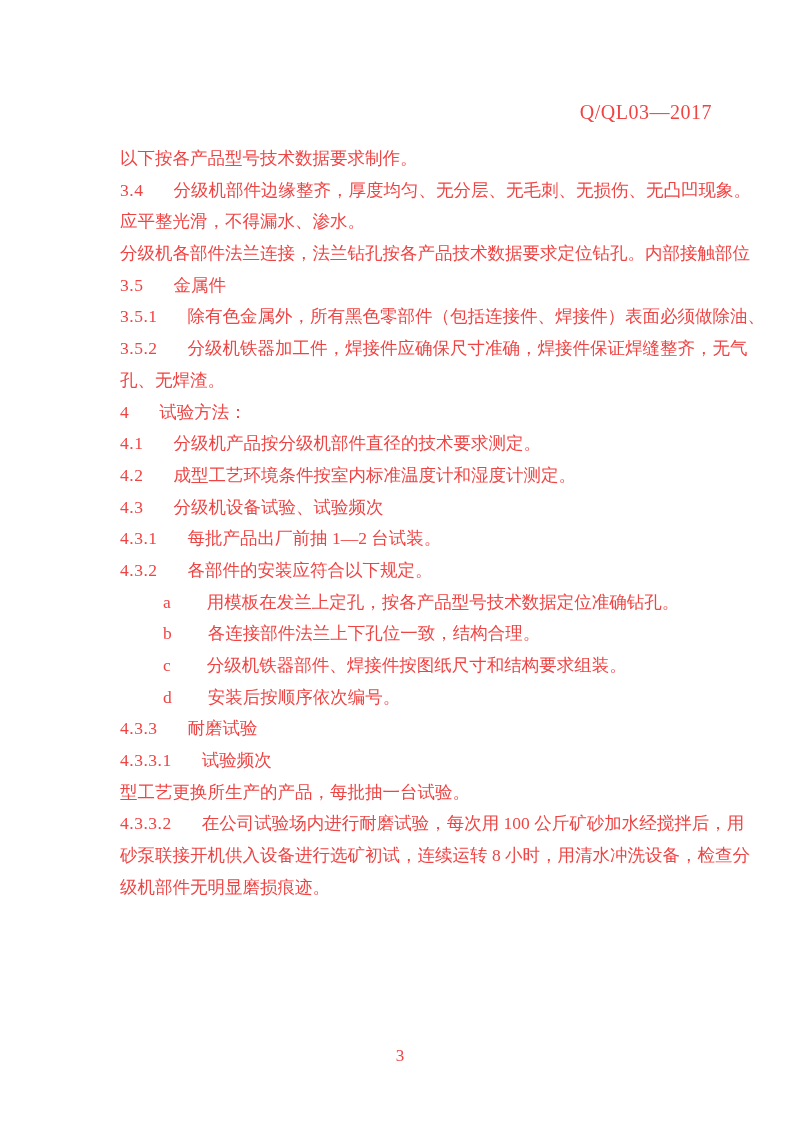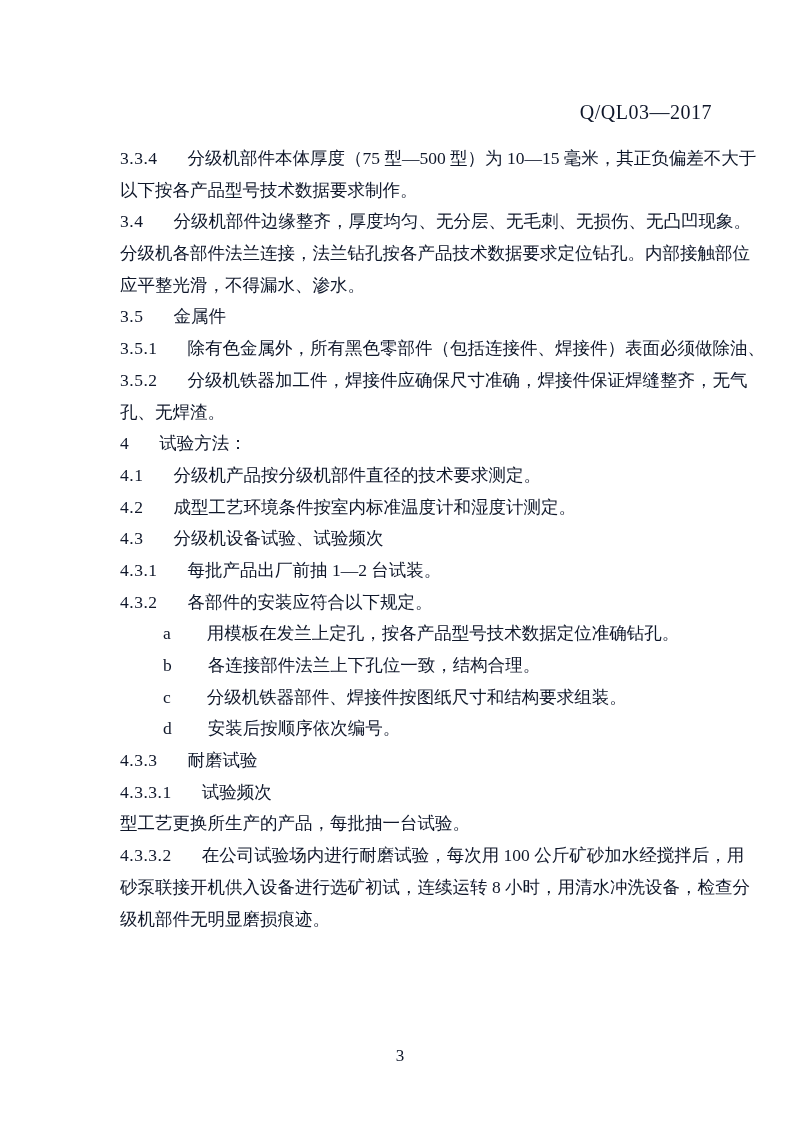--- a/index.html
+++ b/index.html
@@ -5,21 +5,21 @@
   html, body {
     margin: 0;
     padding: 0;
     background: #ffffff;
   }
   .page {
     position: relative;
     width: 800px;
     height: 1132px;
     background: #ffffff;
-    color: #0f172a;
+    color: #ef4444;
     font-family: "Liberation Serif", "DejaVu Serif", serif;
     overflow: hidden;
   }
   .header {
     position: absolute;
     top: 101px;
     left: 120px;
     width: 592px;
     text-align: right;
     font-size: 20px;
@@ -61,25 +61,24 @@
     line-height: 20px;
   }
 </style>
 </head>
 <body>
 
 <div class="page">
   <div class="header">Q/QL03—2017</div>
 
   <div class="body" id="doc-body">
-      <div class="line"><span class="sec-num">3.3.4</span><span>分级机部件本体厚度（75 型—500 型）为 10—15 毫米，其正负偏差不大于</span></div>
       <div class="line"><span>以下按各产品型号技术数据要求制作。</span></div>
       <div class="line"><span class="sec-num">3.4</span><span>分级机部件边缘整齐，厚度均匀、无分层、无毛刺、无损伤、无凸凹现象。</span></div>
+      <div class="line"><span>应平整光滑，不得漏水、渗水。</span></div>
       <div class="line"><span>分级机各部件法兰连接，法兰钻孔按各产品技术数据要求定位钻孔。内部接触部位</span></div>
-      <div class="line"><span>应平整光滑，不得漏水、渗水。</span></div>
       <div class="line"><span class="sec-num">3.5</span><span>金属件</span></div>
       <div class="line"><span class="sec-num">3.5.1</span><span>除有色金属外，所有黑色零部件（包括连接件、焊接件）表面必须做除油、</span></div>
       <div class="line"><span class="sec-num">3.5.2</span><span>分级机铁器加工件，焊接件应确保尺寸准确，焊接件保证焊缝整齐，无气</span></div>
       <div class="line"><span>孔、无焊渣。</span></div>
       <div class="line"><span class="sec-num">4</span><span>试验方法：</span></div>
       <div class="line"><span class="sec-num">4.1</span><span>分级机产品按分级机部件直径的技术要求测定。</span></div>
       <div class="line"><span class="sec-num">4.2</span><span>成型工艺环境条件按室内标准温度计和湿度计测定。</span></div>
       <div class="line"><span class="sec-num">4.3</span><span>分级机设备试验、试验频次</span></div>
       <div class="line"><span class="sec-num">4.3.1</span><span>每批产品出厂前抽 1—2 台试装。</span></div>
       <div class="line"><span class="sec-num">4.3.2</span><span>各部件的安装应符合以下规定。</span></div>

